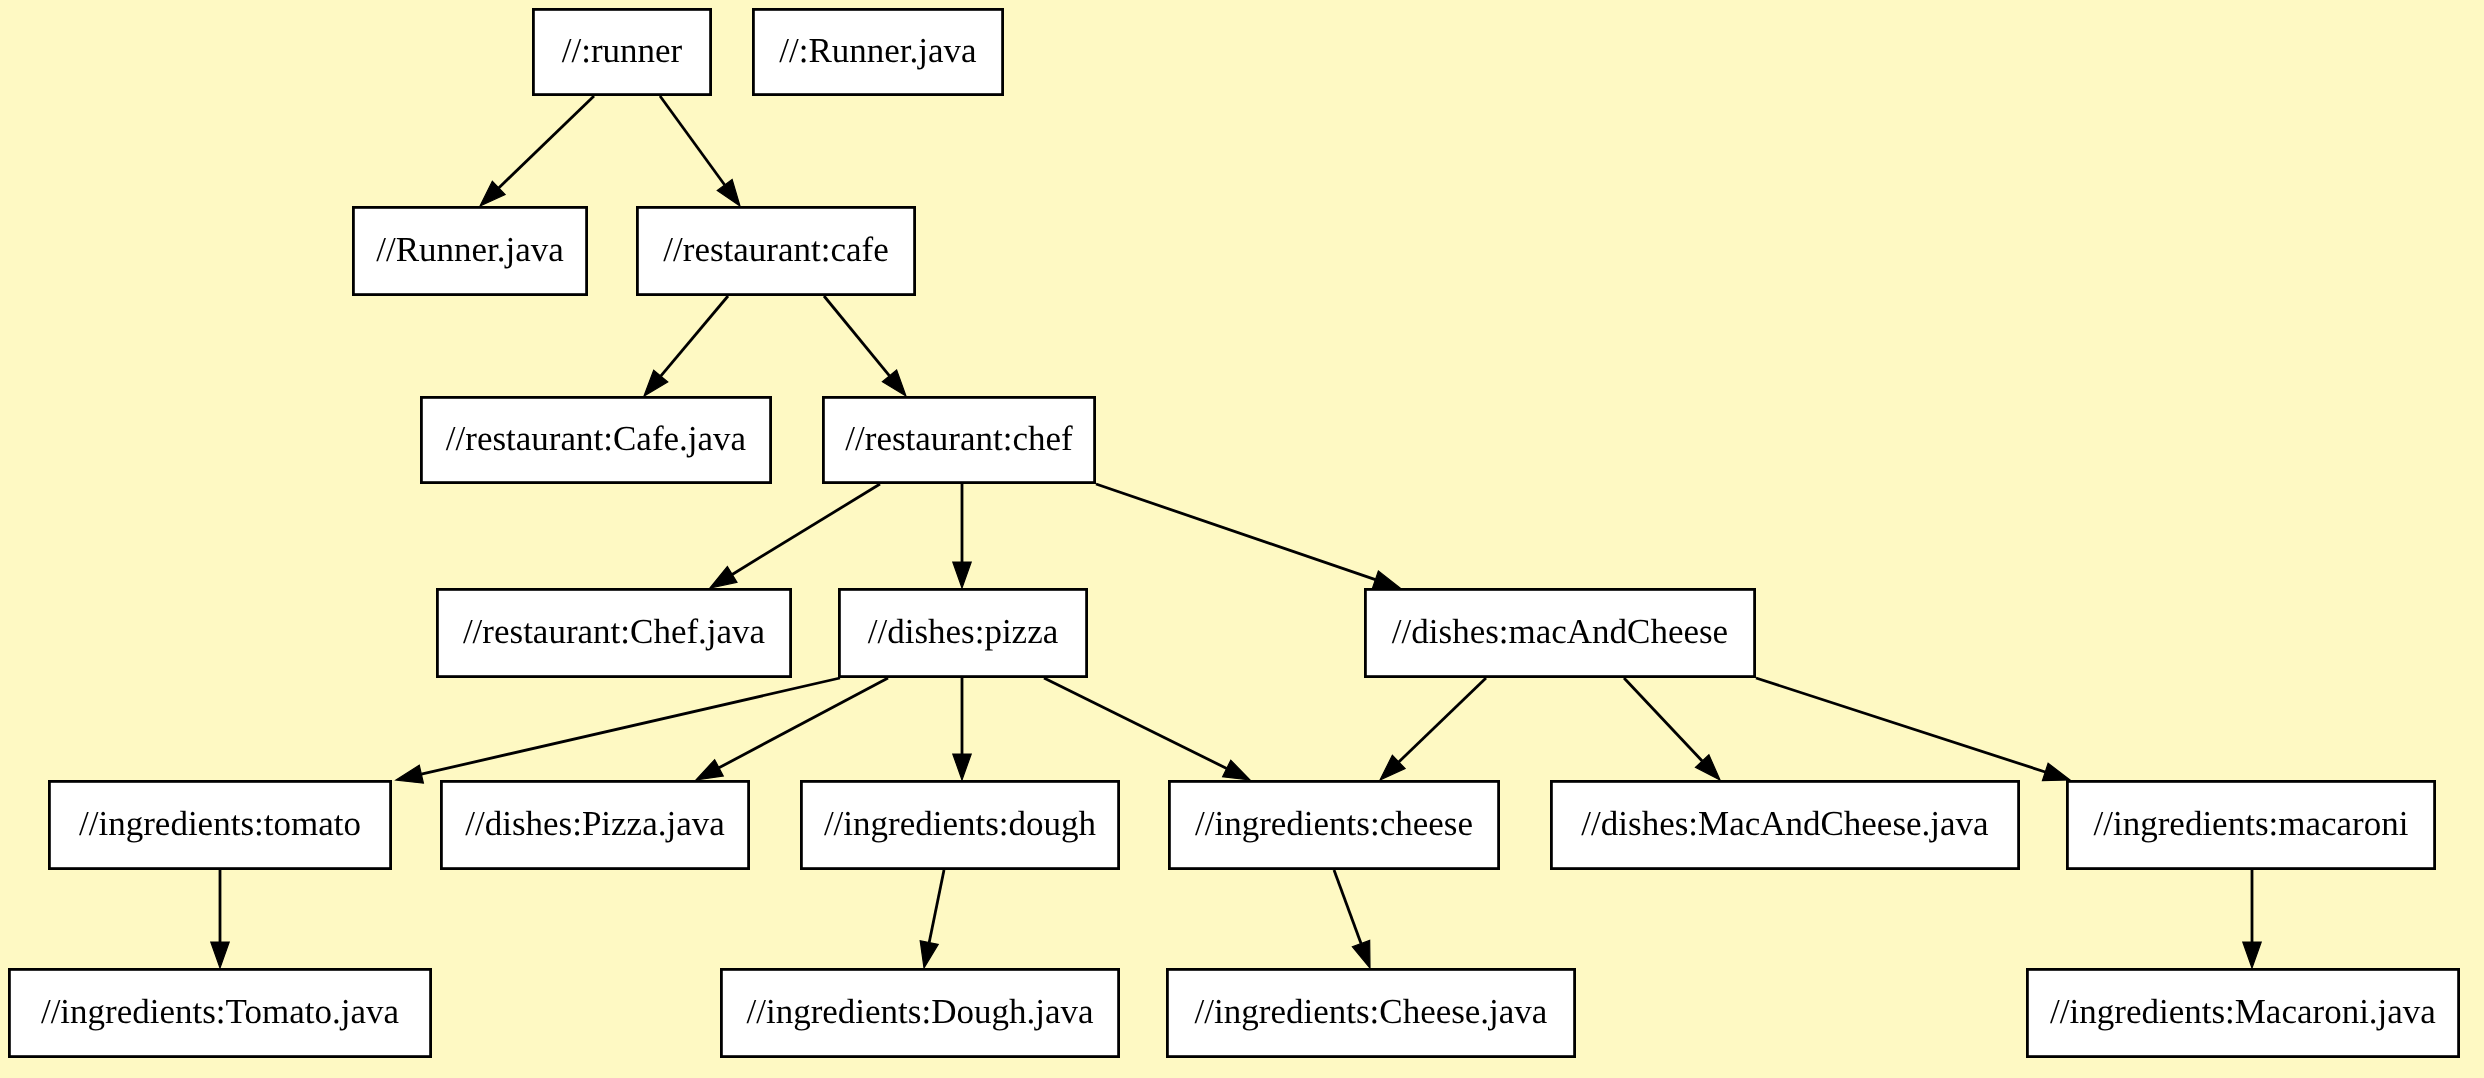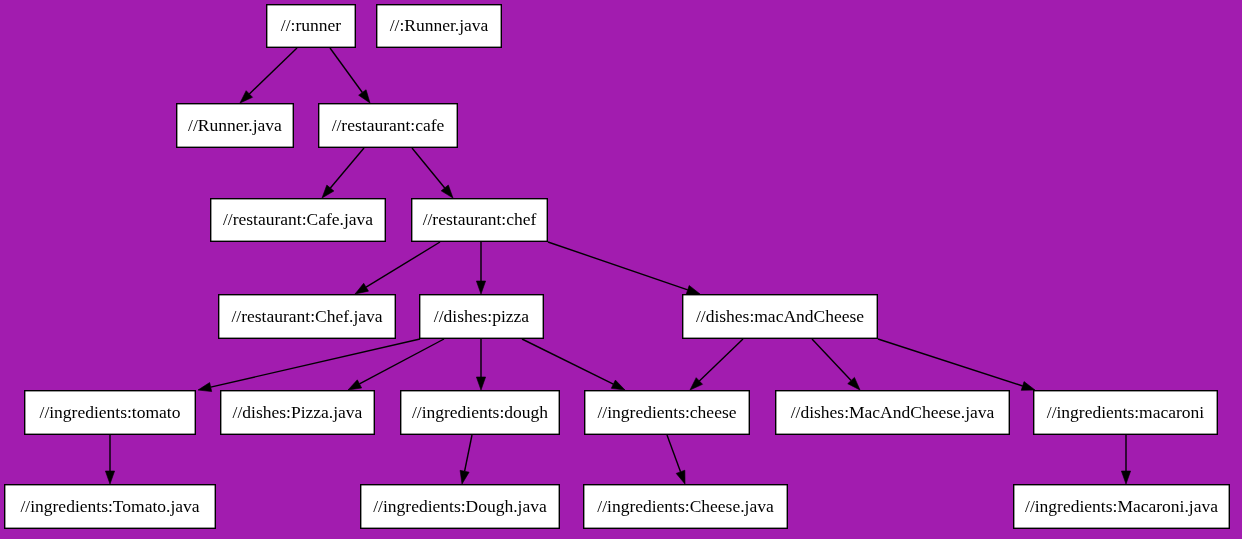--- a/index.html
+++ b/index.html
@@ -4,21 +4,21 @@
 <style>
   html, body {
     margin: 0;
     padding: 0;
     background: #ffffff;
   }
   #graph-canvas {
     position: relative;
     width: 1242px;
     height: 539px;
-    background: #a21caf;
+    background: #fef9c3;
     overflow: hidden;
     font-family: "Liberation Serif", "DejaVu Serif", serif;
   }
   #graph-svg {
     position: absolute;
     top: 0;
     left: 0;
     width: 1242px;
     height: 539px;
   }

